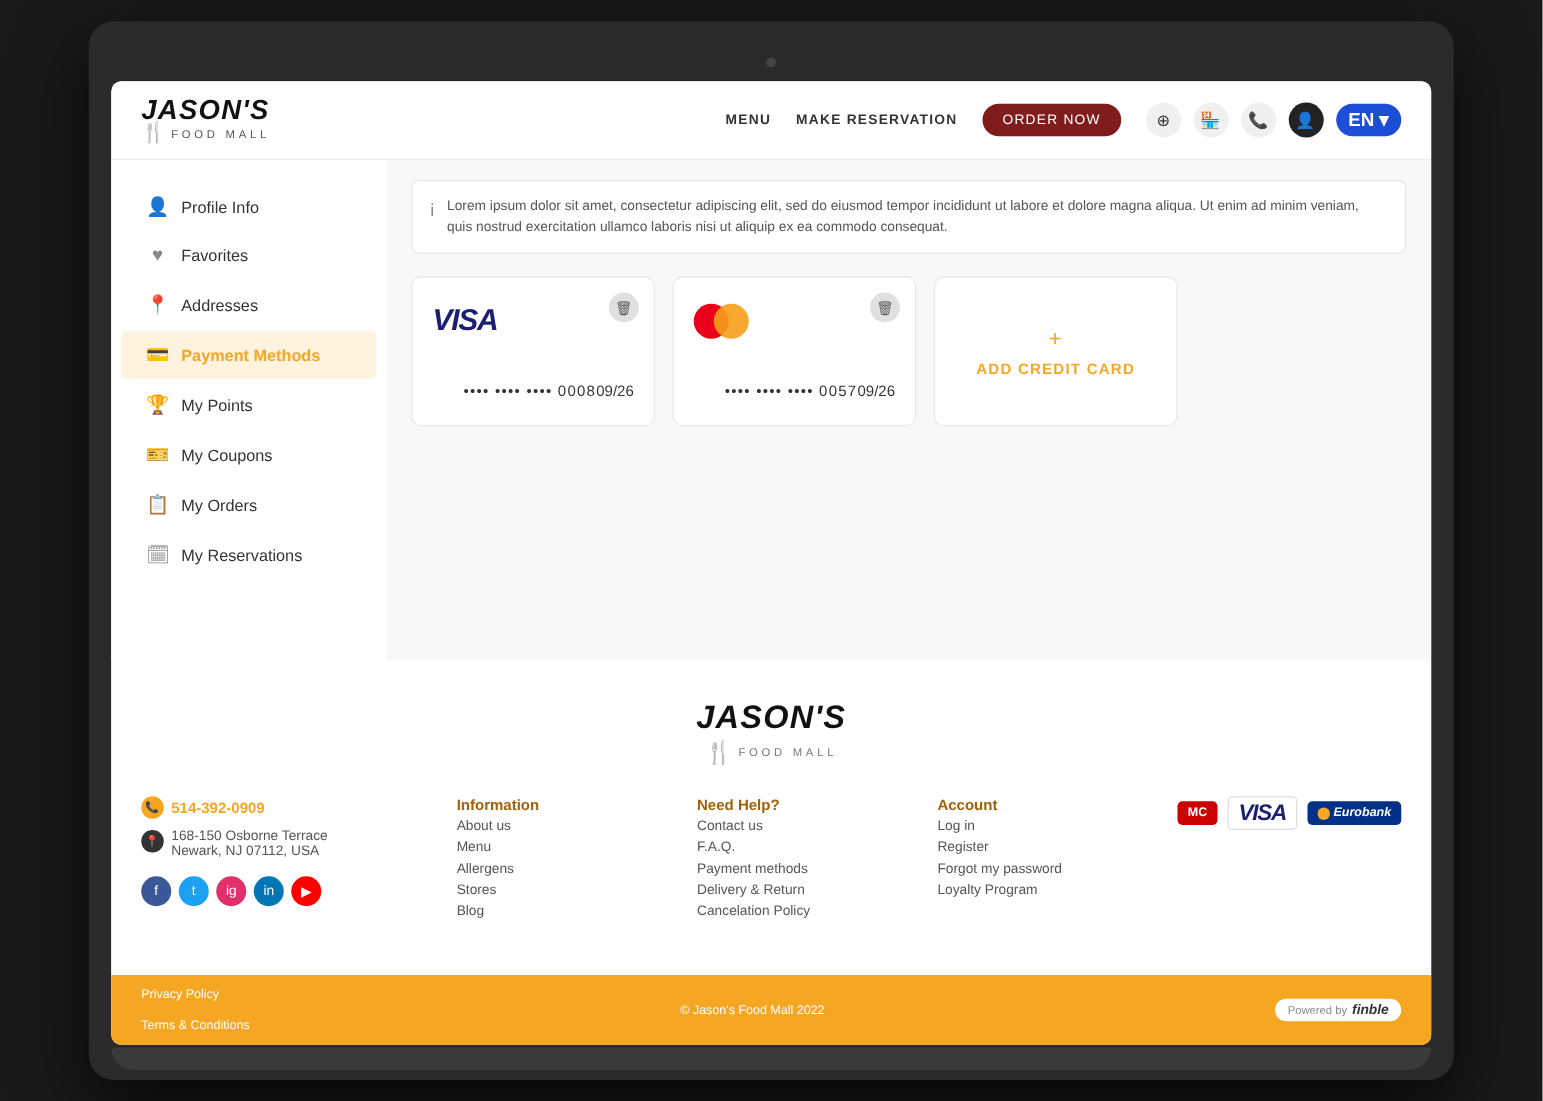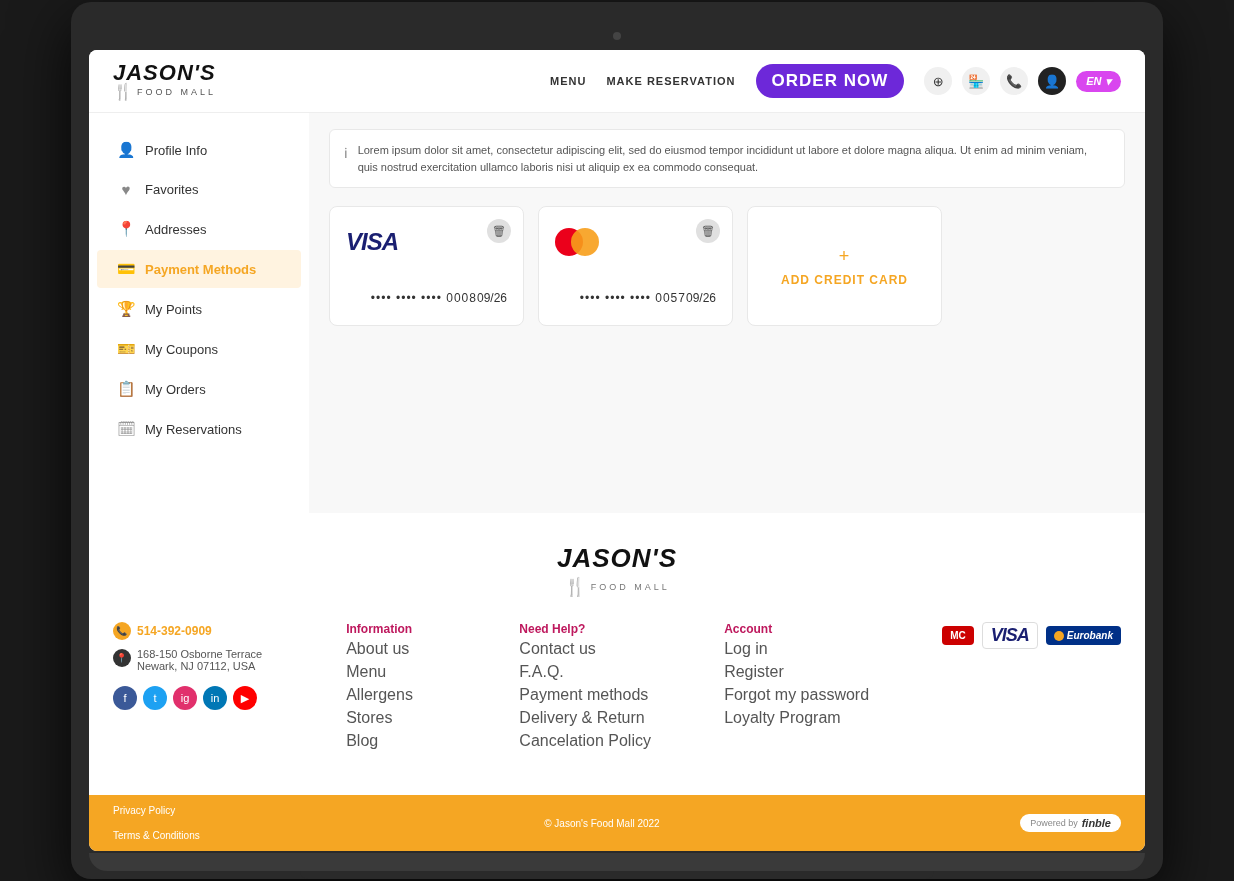--- a/index.html
+++ b/index.html
@@ -84,27 +84,27 @@
     }
     .nav-link {
       font-size: 11px;
       font-weight: 700;
       letter-spacing: 1px;
       color: #333;
       cursor: pointer;
       text-decoration: none;
     }
     .btn-order {
-      background: #6d28d9;
+      background: #7f1d1d;
       color: #fff;
       border: none;
       border-radius: 20px;
       padding: 7px 16px;
-      font-size: 17px;
-      font-weight: 700;
+      font-size: 11px;
+      font-weight: 400;
       letter-spacing: 1px;
       cursor: pointer;
     }
     .nav-icons {
       display: flex;
       align-items: center;
       gap: 10px;
     }
     .nav-icon {
       width: 28px;
@@ -116,32 +116,31 @@
       justify-content: center;
       font-size: 13px;
       cursor: pointer;
       color: #333;
     }
     .nav-icon.dark {
       background: #222;
       color: #fff;
     }
     .lang-btn {
-      background: #d946ef;
+      background: #1d4ed8;
       color: #fff;
       border: none;
       border-radius: 14px;
       padding: 4px 10px;
-      font-size: 11px;
+      font-size: 15px;
       font-weight: 700;
       cursor: pointer;
       display: flex;
       align-items: center;
       gap: 4px;
-      font-style: italic;
     }
 
     
     .main-content {
       display: flex;
       min-height: 400px;
       background: #f8f8f8;
     }
 
     
@@ -394,26 +393,26 @@
     .social-icon.ig { background: #e1306c; color: #fff; }
     .social-icon.li { background: #0077b5; color: #fff; }
     .social-icon.yt { background: #ff0000; color: #fff; }
 
     .footer-col {
       min-width: 100px;
     }
     .footer-col h4 {
       font-size: 12px;
       font-weight: 700;
-      color: #be185d;
+      color: #a16207;
       margin-bottom: 4px;
     }
     .footer-col a, .footer-col span {
       display: block;
-      font-size: 16px;
+      font-size: 11px;
       color: #555;
       margin-bottom: 5px;
       text-decoration: none;
       cursor: pointer;
     }
 
     .footer-cards {
       display: flex;
       align-items: center;
       gap: 8px;

